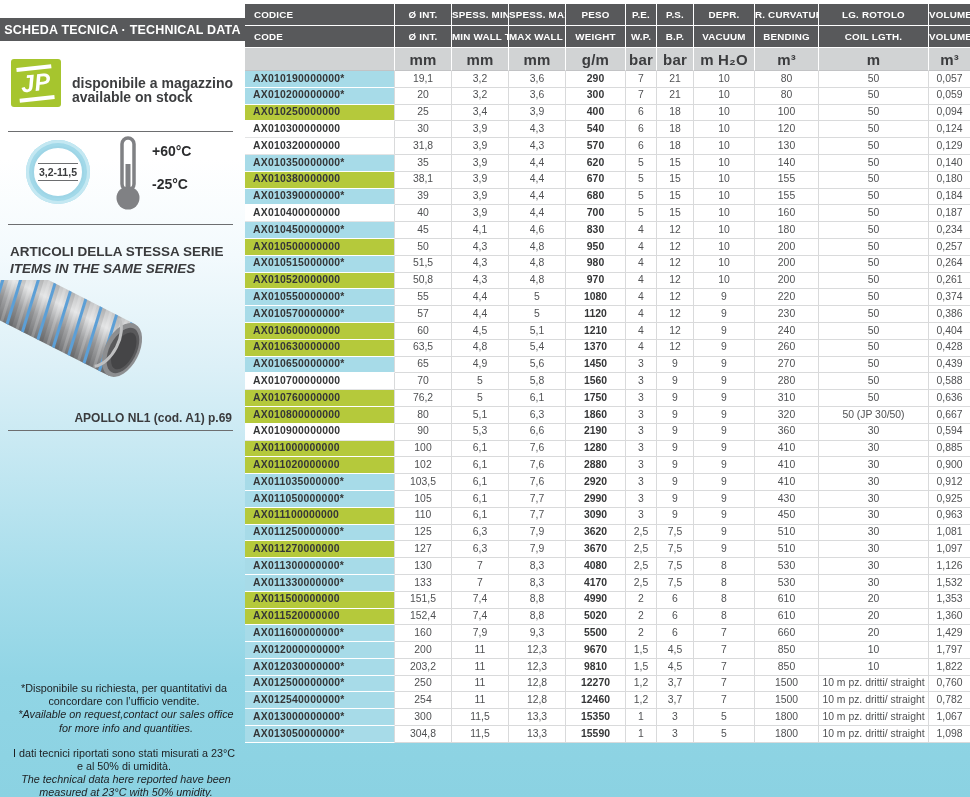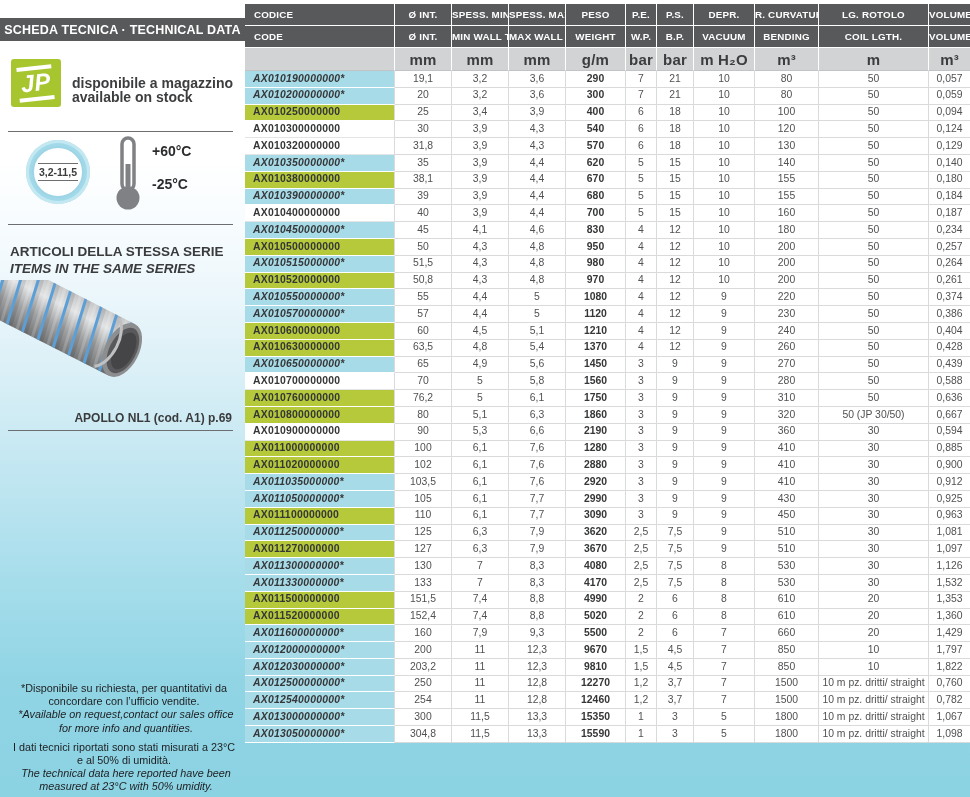--- a/index.html
+++ b/index.html
@@ -61,21 +61,21 @@
 
   .hose-wrap{position:absolute;left:0;top:280px;width:245px;height:135px;}
   .caption{
     position:absolute;left:0;top:411px;width:232px;text-align:right;
     font-size:12px;font-weight:bold;color:#3a3b3d;
   }
 
   .footnotes{position:absolute;left:10px;top:682px;width:228px;font-size:10.8px;line-height:13.2px;color:#1d1e20;text-align:center;}
   .footnotes p{margin:0;}
   .footnotes .italic{font-style:italic;padding-left:4px;}
-  .footnotes .gap{margin-top:6px;}
+  .footnotes .gap{margin-top:12px;}
 
   
   #spec-table{
     position:absolute;left:245px;top:4px;width:725px;
     border-collapse:separate;border-spacing:0;table-layout:fixed;border-radius:14px;
   }
   #spec-table th,#spec-table td{padding:0;overflow:hidden;white-space:nowrap;vertical-align:middle;}
   #spec-table thead th{
     background:#58595b;color:#fff;font-size:9.8px;font-weight:bold;
     border-right:1px solid #fff;border-bottom:1px solid #fff;
@@ -88,21 +88,21 @@
   }
   #spec-table thead th:last-child{border-right:none;}
   #spec-table tbody td{
     background:#fff;height:15.8px;font-size:10.4px;color:#505153;text-align:center;
     border-right:1px solid #d9dadb;border-bottom:1px solid #d9dadb;line-height:1;
   }
   #spec-table tbody td:last-child{border-right:none;text-align:center;}
   #spec-table tbody td.code{
     text-align:left;padding-left:8px;font-weight:bold;color:#353637;letter-spacing:.25px;
   }
-  #spec-table tbody td.code.cyan{background:#a7dbe8;border-bottom-color:#ffffff;font-style:italic;}
+  #spec-table tbody td.code.cyan{background:#a7dbe8;border-bottom-color:#ffffff;}
   #spec-table tbody td.code.green{background:#b5c93b;border-bottom-color:#ffffff;}
   #spec-table tbody td.code.white{background:#ffffff;border-bottom-color:#e3e4e5;}
   #spec-table tbody td.peso{font-weight:bold;color:#353637;}
 </style>
 </head>
 <body>
 
 <div class="page">
 
   <aside class="sidebar">

